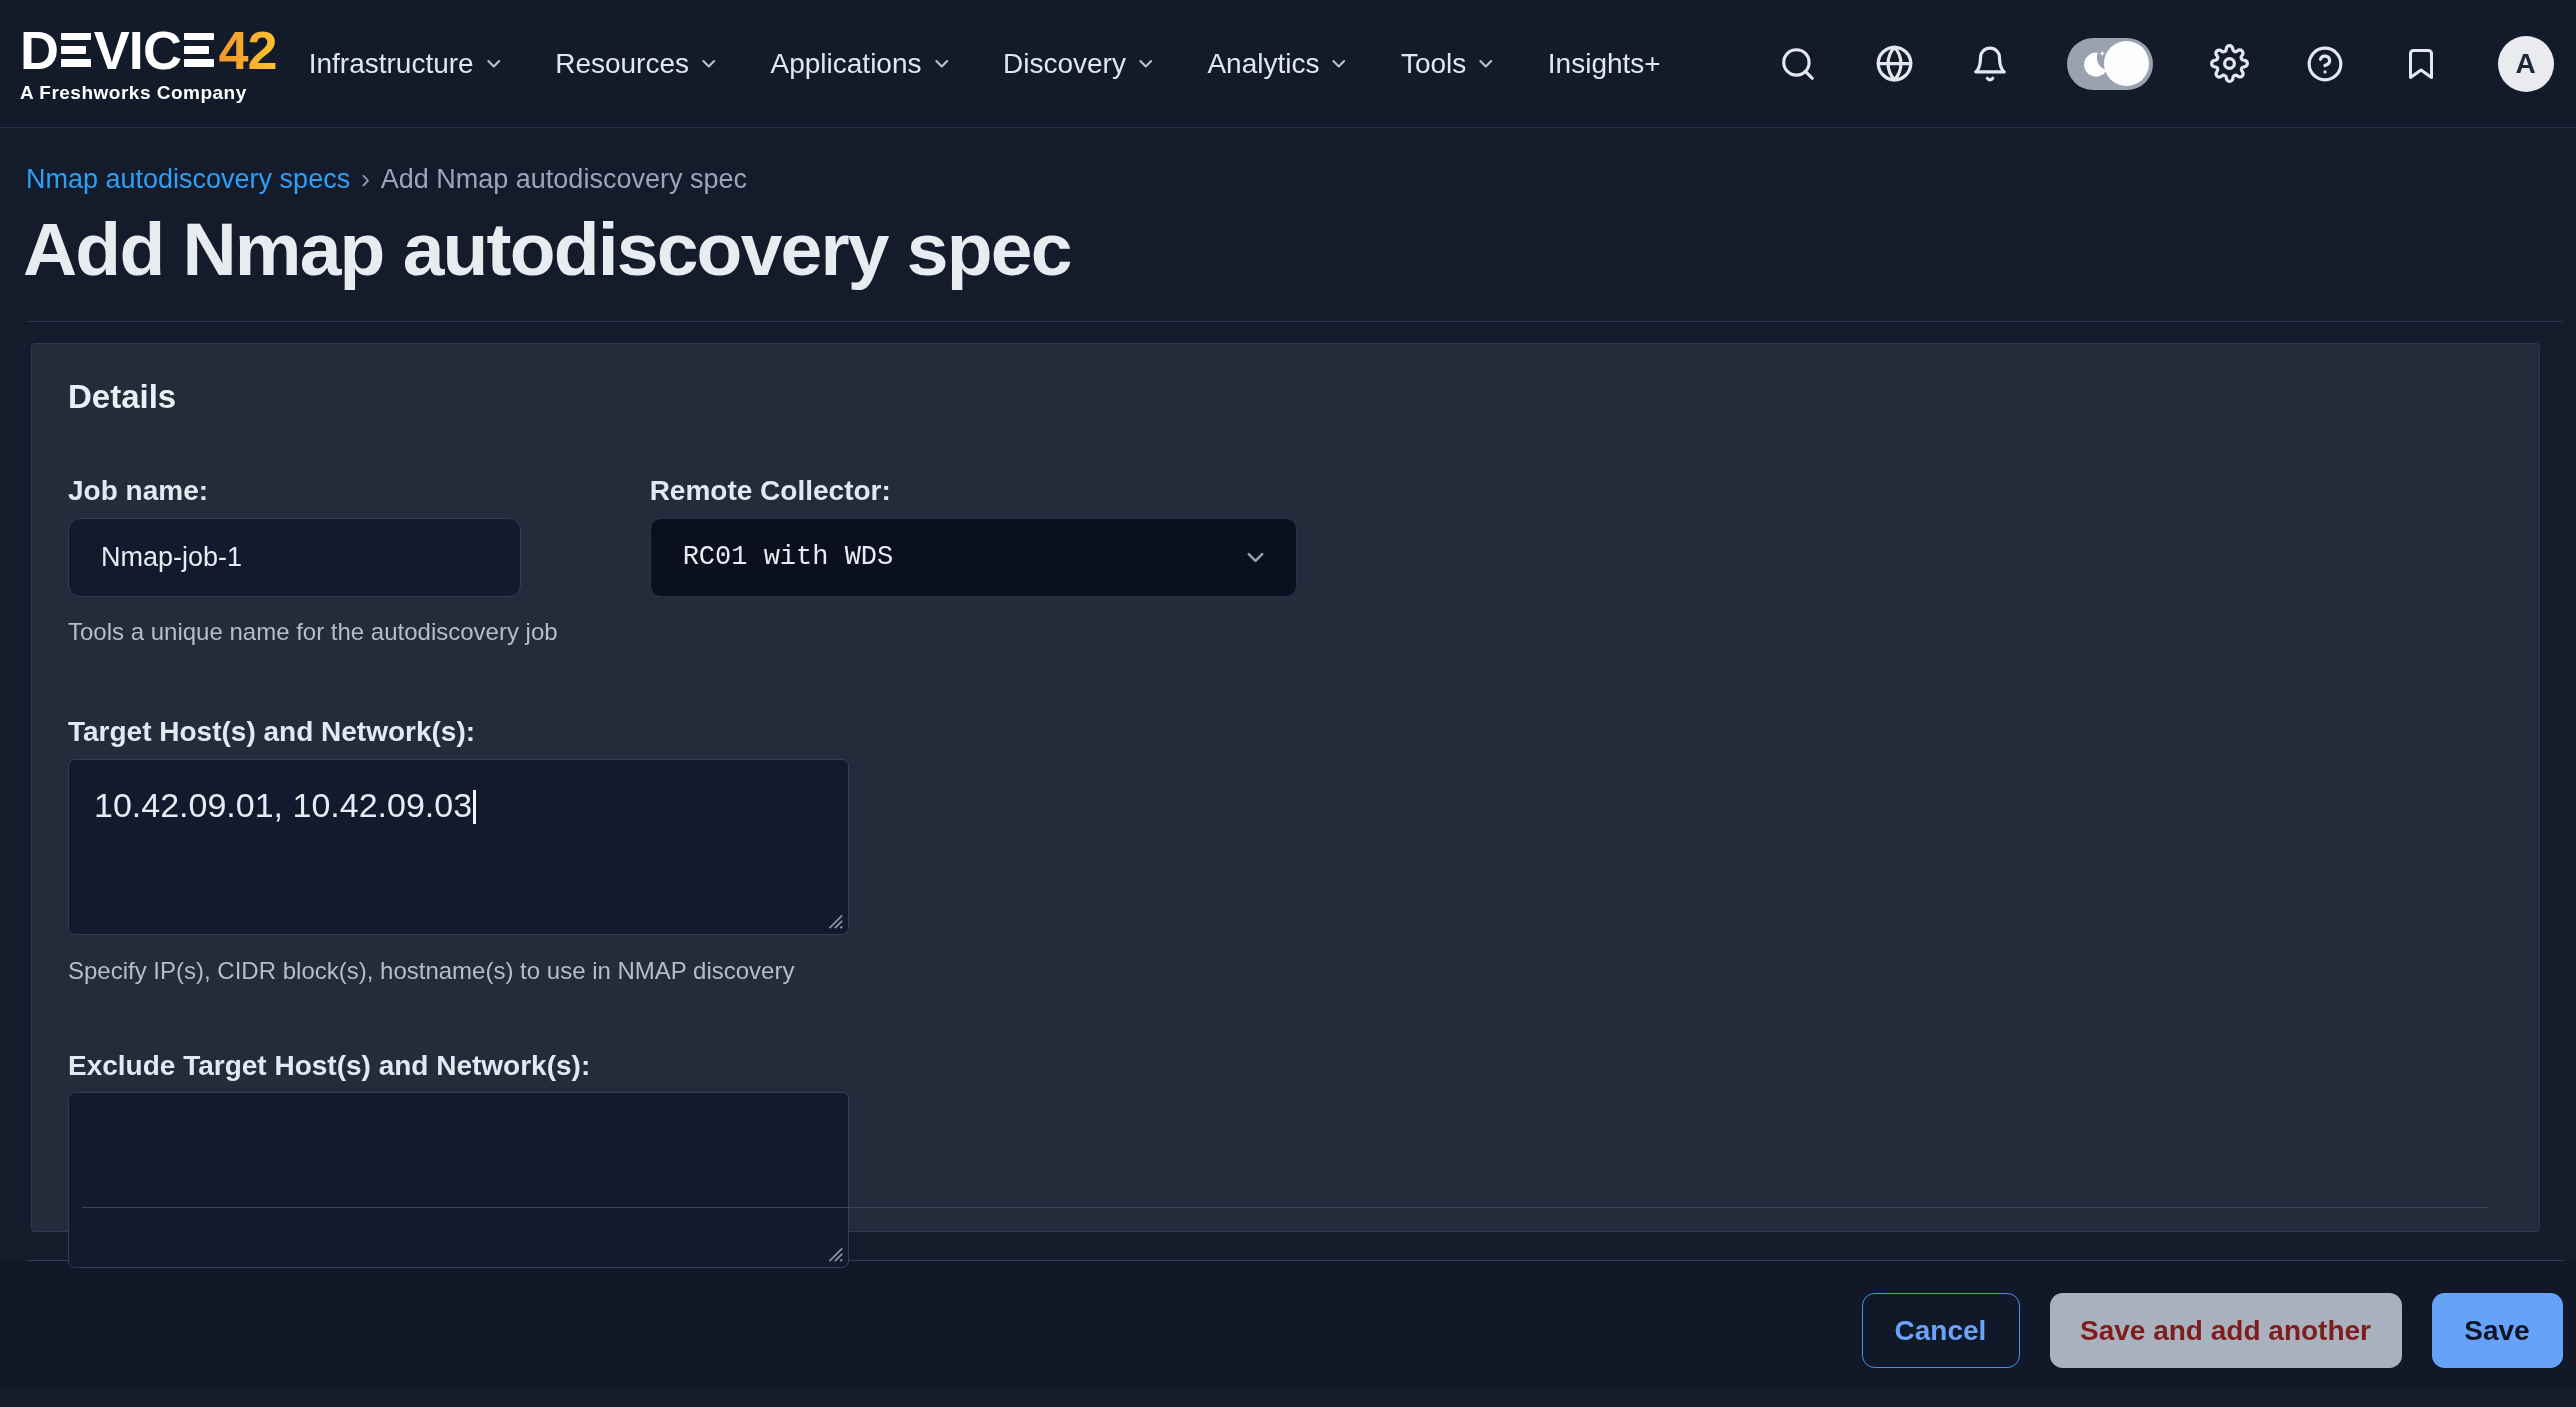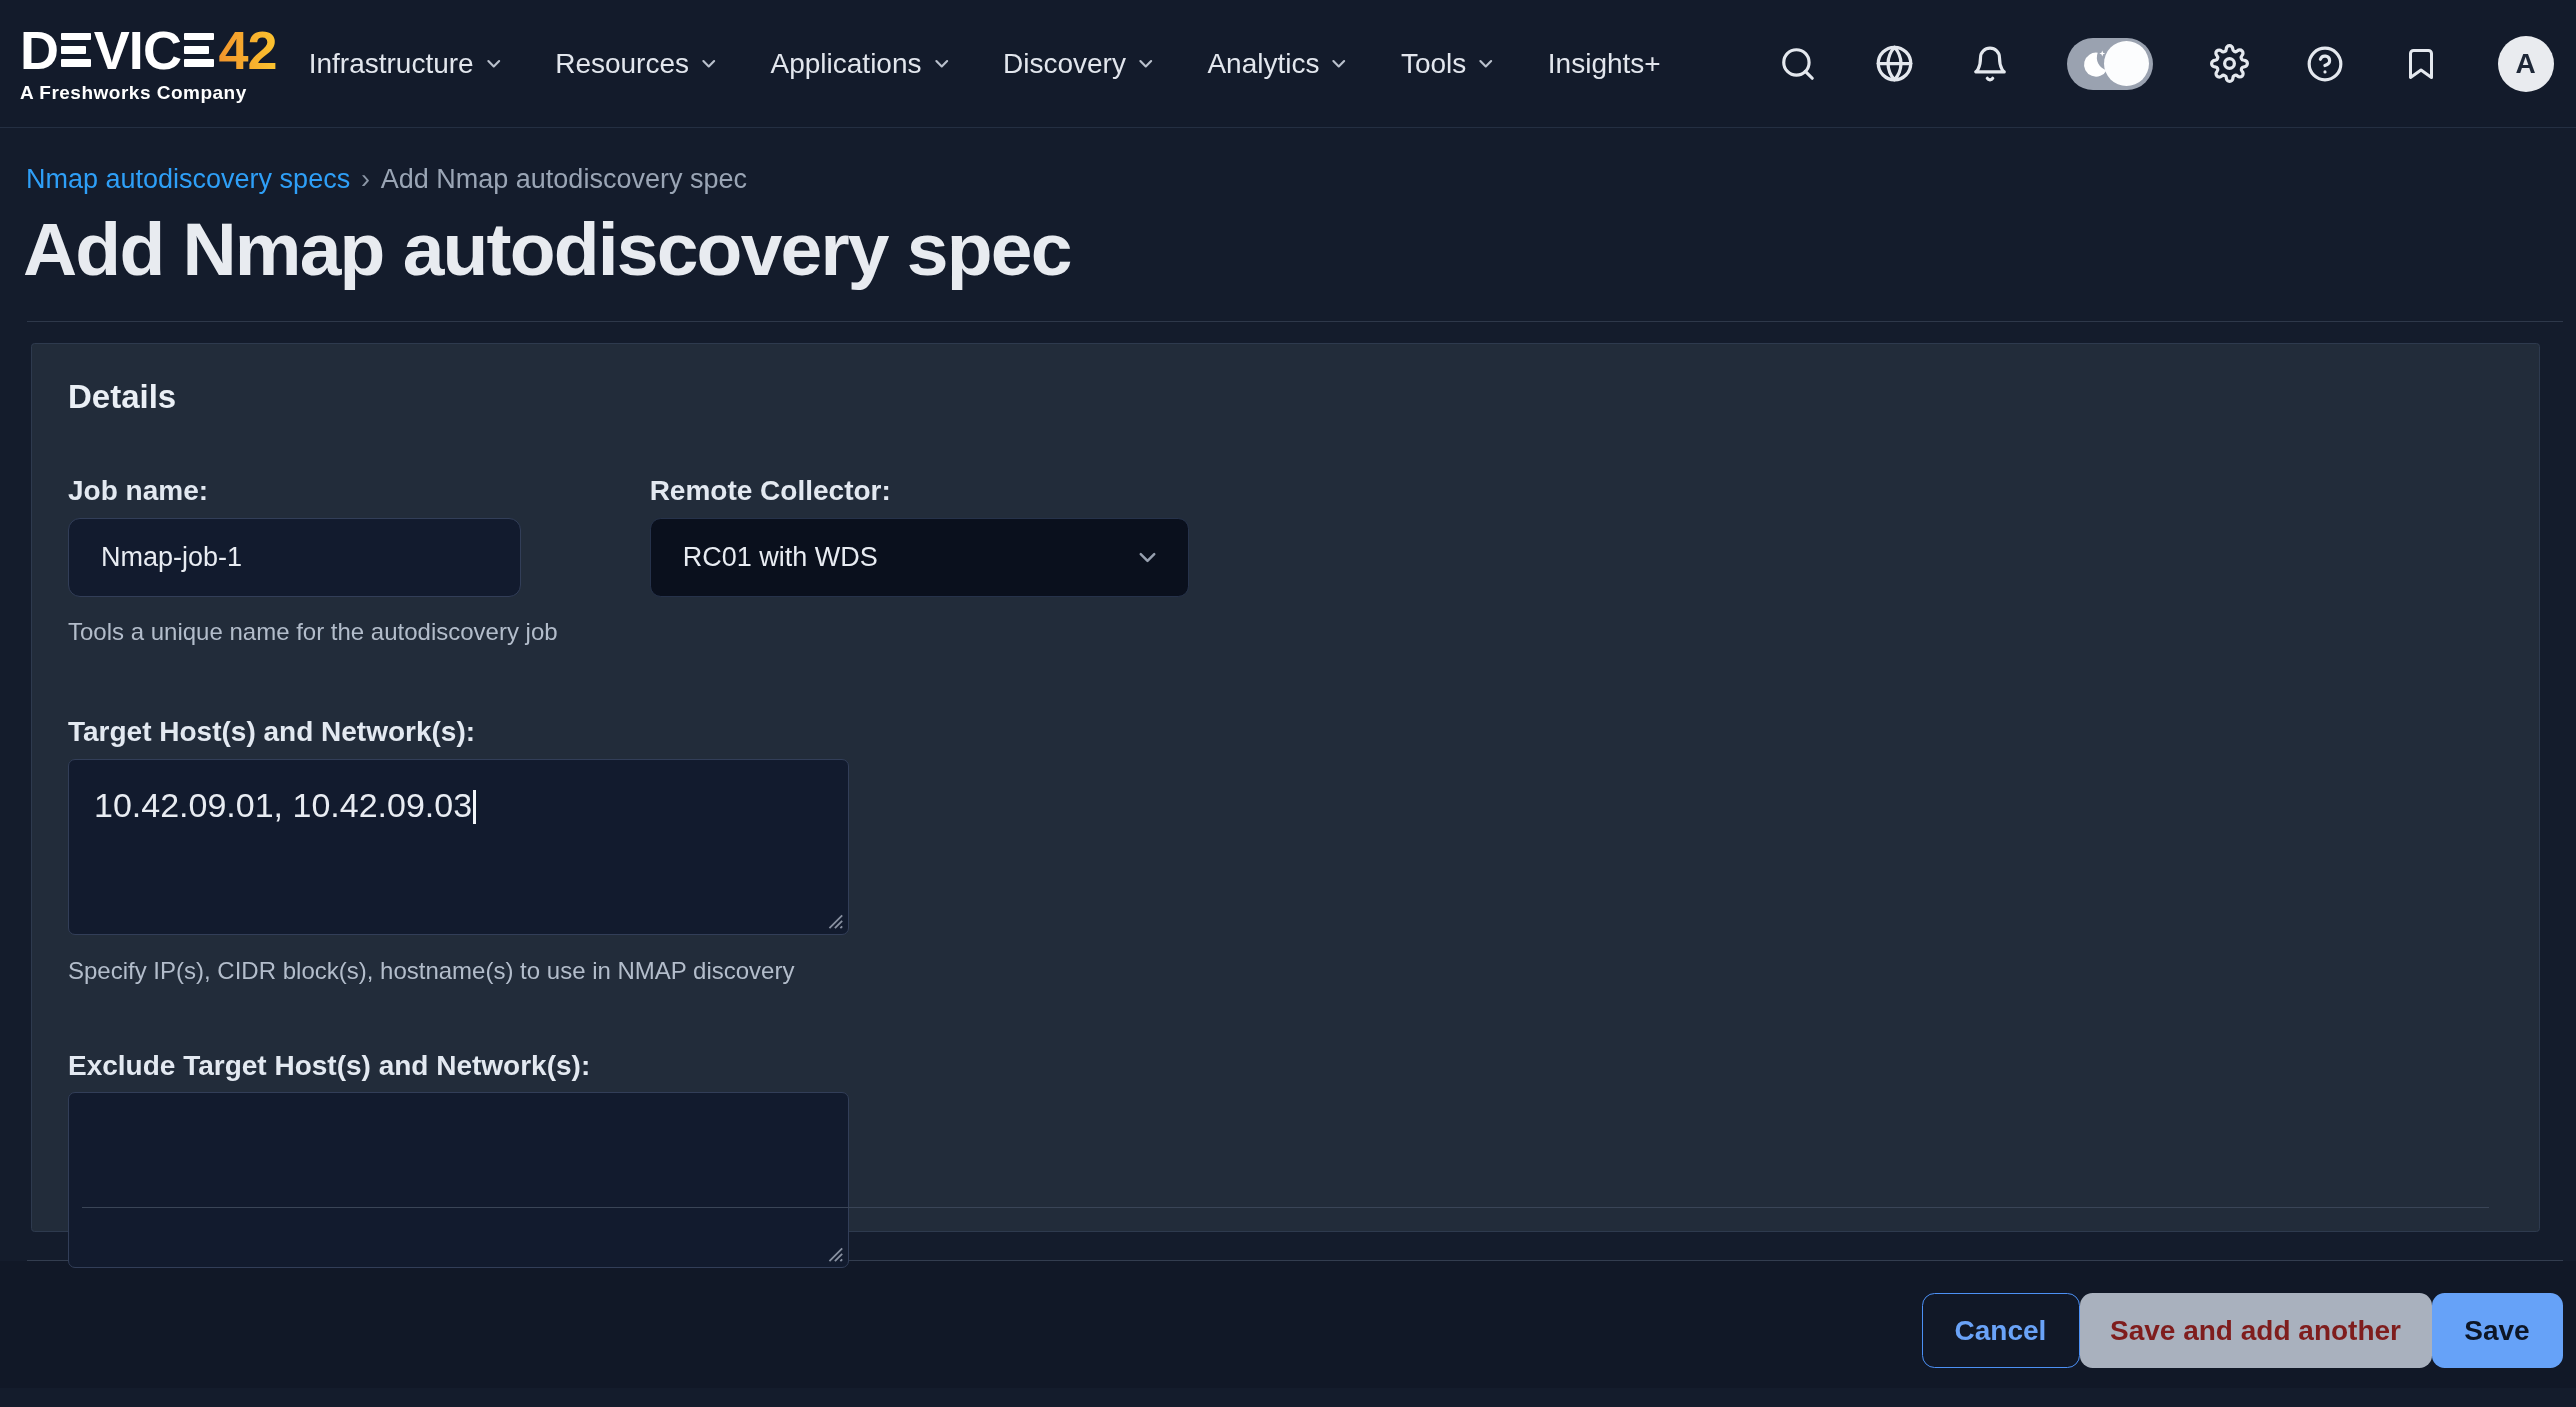--- a/index.html
+++ b/index.html
@@ -66,24 +66,24 @@
   .field label { display:block; font-size:28px; font-weight:700; color:#E3E9F1; margin-bottom:10.8px; }
   .helper { font-size:24px; color:var(--text_muted,#B3BDCB); margin-top:21.5px; }
 
   .text-input {
     width:453px; height:79px; border-radius:12px;
     background:var(--bg_input,#121B2E); border:0.9px solid var(--border_input,#323E58);
     color:#E8ECF2; font-size:27px; padding:0 32px;
     font-family:"Liberation Sans","DejaVu Sans",sans-serif; outline:none;
   }
   .select-box {
-    width:539px; height:79px; border-radius:10.8px;
+    width:647px; height:79px; border-radius:10.8px;
     background:var(--bg_select,#0A101D); border:0.9px solid #26324A;
     display:flex; align-items:center; justify-content:space-between;
-    padding:0 27px 0 32px; cursor:pointer;
+    padding:0 27px 0 32px; cursor:pointer;font-family:Liberation Mono, monospace;
   }
   .select-box .sel-value { font-size:27px; color:#E8ECF2; }
   .select-box svg { stroke:#97A0AF; }
 
   .section { margin-top:70px; }
   .section.tight { margin-top:65px; }
   .ta-wrap { position:relative; width:781px; }
   .fake-textarea {
     width:781px; height:176px; border-radius:7px;
     background:var(--bg_input,#121B2E); border:0.9px solid var(--border_input,#2E3A54);
@@ -94,21 +94,21 @@
   .resize-handle { position:absolute; right:5.4px; bottom:5.4px; }
   .resize-handle line { stroke:#8991A1; stroke-width:2; }
 
   .card-divider { position:absolute; left:50px; right:50px; bottom:23px; border-top:1.8px solid #3A4557; }
 
   
   .footer-rule { border:none; border-top:1.8px solid #333D4F; margin:28px 13.5px 0 27px; }
   .footer {
     background:var(--bg_footer,#111827); height:127px;
     display:flex; justify-content:flex-end; align-items:flex-start;
-    padding:32px 13.5px 0 0;
+    gap:30px; padding:32px 13.5px 0 0;
   }
   .btn { height:75px; border-radius:12.6px; font-size:28px; font-weight:600; border:none; cursor:pointer;
     font-family:"Liberation Sans","DejaVu Sans",sans-serif; display:flex; align-items:center; justify-content:center; }
   .btn-cancel { width:158px; background:transparent; border:1.8px solid #4C90F5; color:#6AA3F8; }
   .btn-gray { width:352px; background:var(--btn_gray,#A9B1BE); color:#7f1d1d; }
   .btn-save { width:131px; background:var(--accent_blue,#66A2F8); color:#0D1626; font-weight:700; }
 </style>
 </head>
 <body>
 

